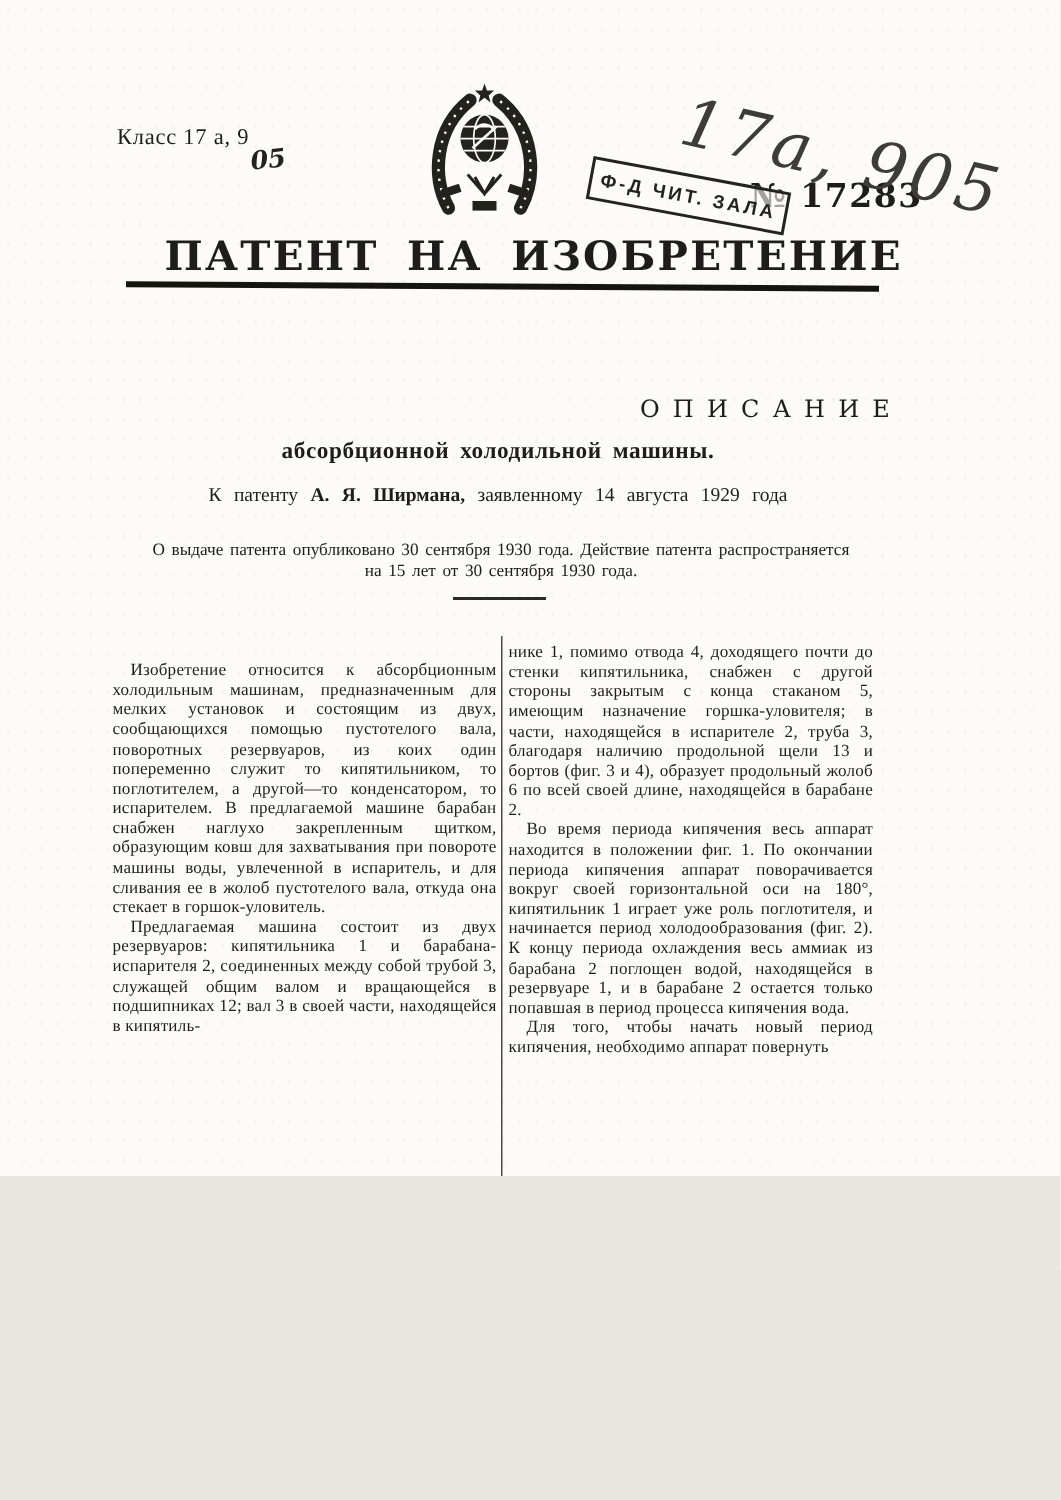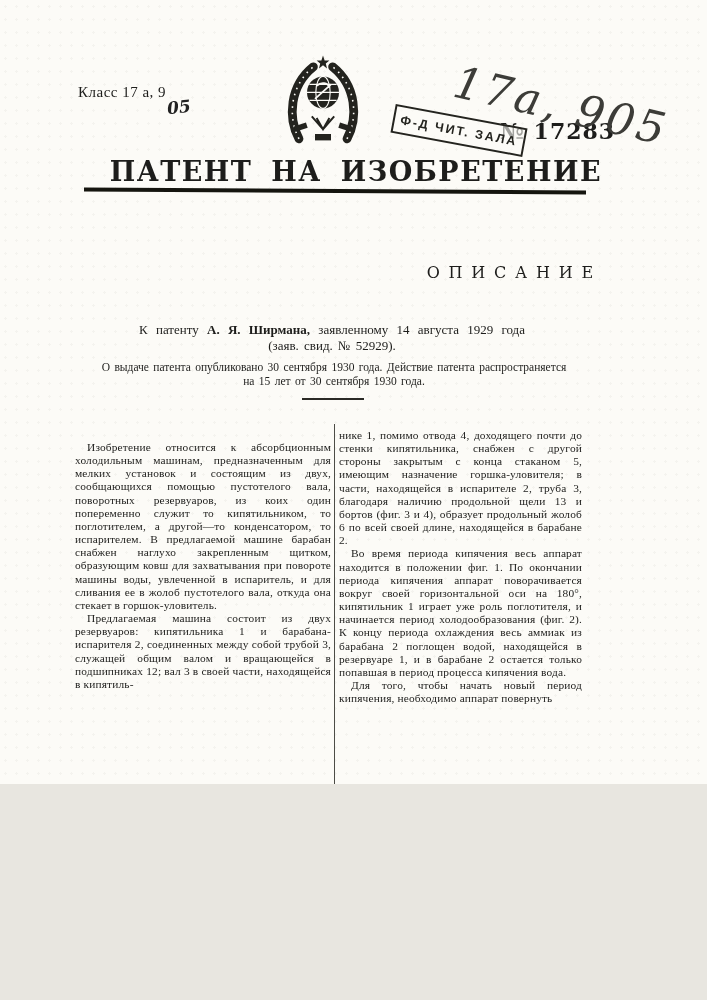--- a/index.html
+++ b/index.html
@@ -128,22 +128,22 @@
 
   <div class="patent-number">№ 17283</div>
 
   <div class="stamp">Ф-Д ЧИТ. ЗАЛА</div>
   <div class="stamp-hand">17а, 905</div>
 
   <div class="doc-title">ПАТЕНТ НА ИЗОБРЕТЕНИЕ</div>
   <div class="title-rule"></div>
 
   <div class="desc-heading">ОПИСАНИЕ</div>
+  <div class="desc-subject">абсорбционной холодильной машины.</div>
   <div class="desc-patent-line"><span>К патенту </span><span class="bold">А. Я. Ширмана,</span><span> заявленному 14 августа 1929 года</span></div>
-  <div class="desc-application">(заяв. свид. № 52929).</div>
   <div class="desc-publication">О выдаче патента опубликовано 30 сентября 1930 года. Действие патента распространяется на 15 лет от 30 сентября 1930 года.</div>
   <div class="desc-divider"></div>
 
   <div class="col col-left">
       <p class="indent">Изобретение относится к абсорбционным холодильным машинам, предназначенным для мелких установок и состоящим из двух, сообщающихся помощью пустотелого вала, поворотных резервуаров, из коих один попеременно служит то кипятильником, то поглотителем, а другой—то конденсатором, то испарителем. В предлагаемой машине барабан снабжен наглухо закрепленным щитком, образующим ковш для захватывания при повороте машины воды, увлеченной в испаритель, и для сливания ее в жолоб пустотелого вала, откуда она стекает в горшок-уловитель.</p>
       <p class="indent">Предлагаемая машина состоит из двух резервуаров: кипятильника 1 и барабана-испарителя 2, соединенных между собой трубой 3, служащей общим валом и вращающейся в подшипниках 12; вал 3 в своей части, находящейся в кипятиль-</p>
     </div>
   <div class="col-rule"></div>
   <div class="col col-right">
       <p class="">нике 1, помимо отвода 4, доходящего почти до стенки кипятильника, снабжен с другой стороны закрытым с конца стаканом 5, имеющим назначение горшка-уловителя; в части, находящейся в испарителе 2, труба 3, благодаря наличию продольной щели 13 и бортов (фиг. 3 и 4), образует продольный жолоб 6 по всей своей длине, находящейся в барабане 2.</p>

